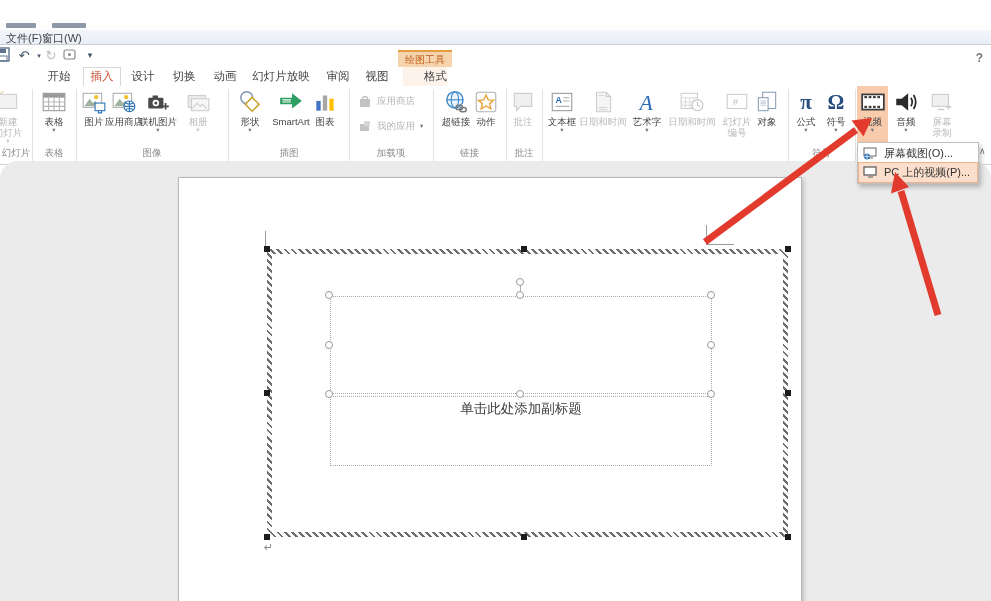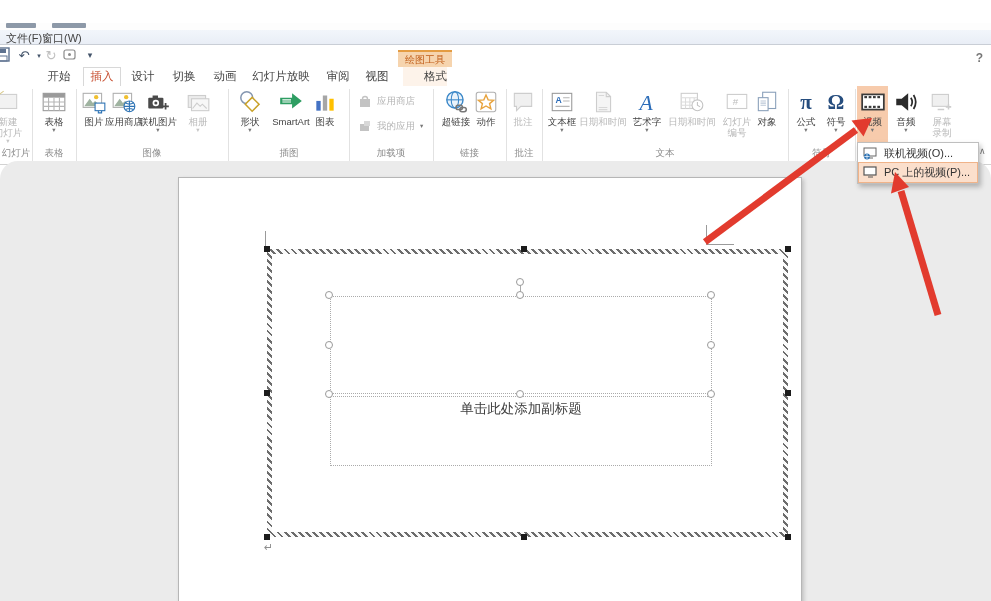--- a/index.html
+++ b/index.html
@@ -403,37 +403,36 @@
       <span>录制</span>
     </div>
 
     <div class="grp" style="left:-6px;width:44px">幻灯片</div>
     <div class="grp" style="left:36px;width:36px">表格</div>
     <div class="grp" style="left:78px;width:148px">图像</div>
     <div class="grp" style="left:230px;width:118px">插图</div>
     <div class="grp" style="left:350px;width:82px">加载项</div>
     <div class="grp" style="left:434px;width:71px">链接</div>
     <div class="grp" style="left:507px;width:34px">批注</div>
-    <div class="grp" style="left:543px;width:244px">文本</div>
     <div class="grp" style="left:789px;width:65px">符号</div>
 
     <div class="collapse">∧</div>
   </div>
 
   <div class="dd">
     <div class="dd-item">
       <span>
         <svg width="15" height="13" viewBox="0 0 15 13">
             <rect x="1" y="1" width="12" height="8" fill="#fff" stroke="#666"></rect>
             <path d="M5 11 h5" stroke="#666"></path>
             <circle cx="4" cy="9.5" r="3" fill="#2e74b5"></circle>
             <path d="M1.4 9.5 h5.2 M4 7 v5" stroke="#fff" stroke-width="0.7"></path>
           </svg>
       </span>
-      <span>联机视频(O)...</span>
+      <span>屏幕截图(O)...</span>
     </div>
     <div class="dd-item hl">
       <span>
         <svg width="15" height="13" viewBox="0 0 15 13">
             <rect x="1" y="1" width="12" height="8" fill="#fff" stroke="#555" stroke-width="1.2"></rect>
             <path d="M5 11 h5" stroke="#555"></path>
           </svg>
       </span>
       <span>PC 上的视频(P)...</span>
     </div>

